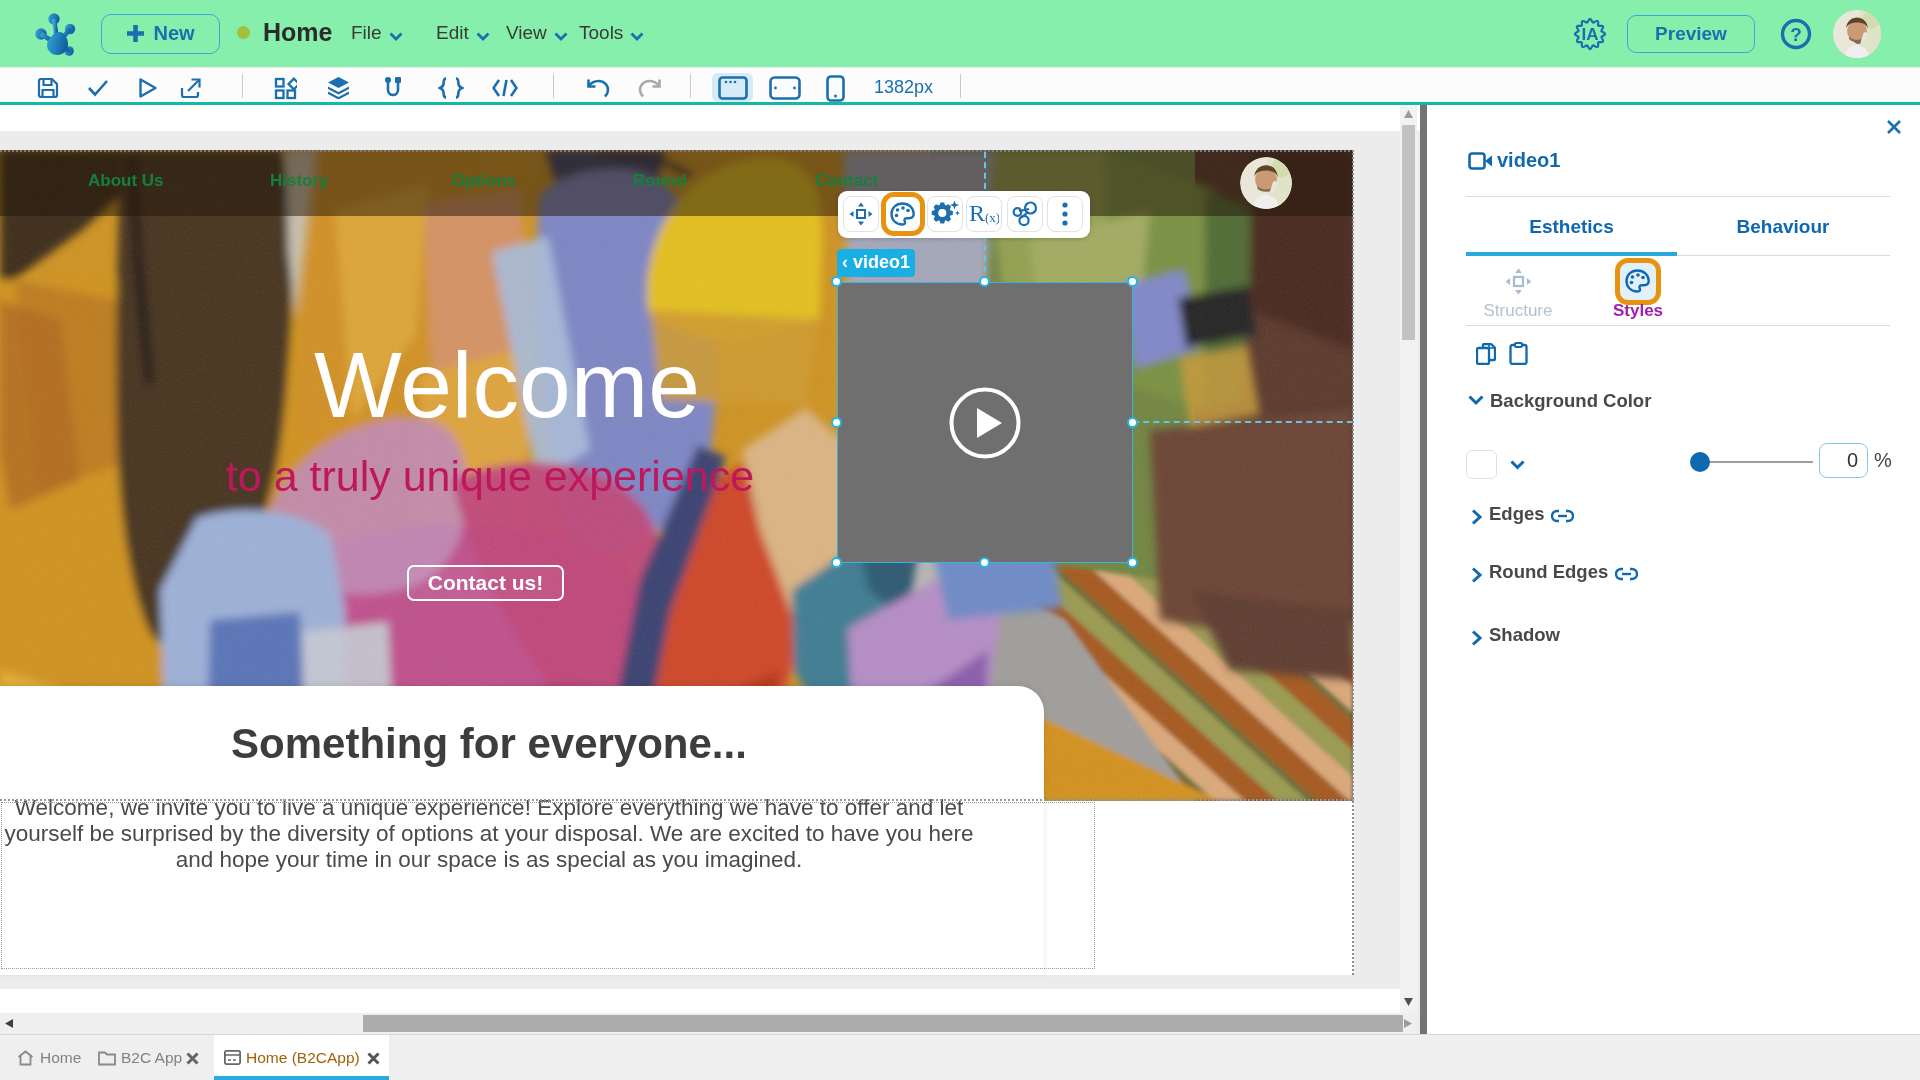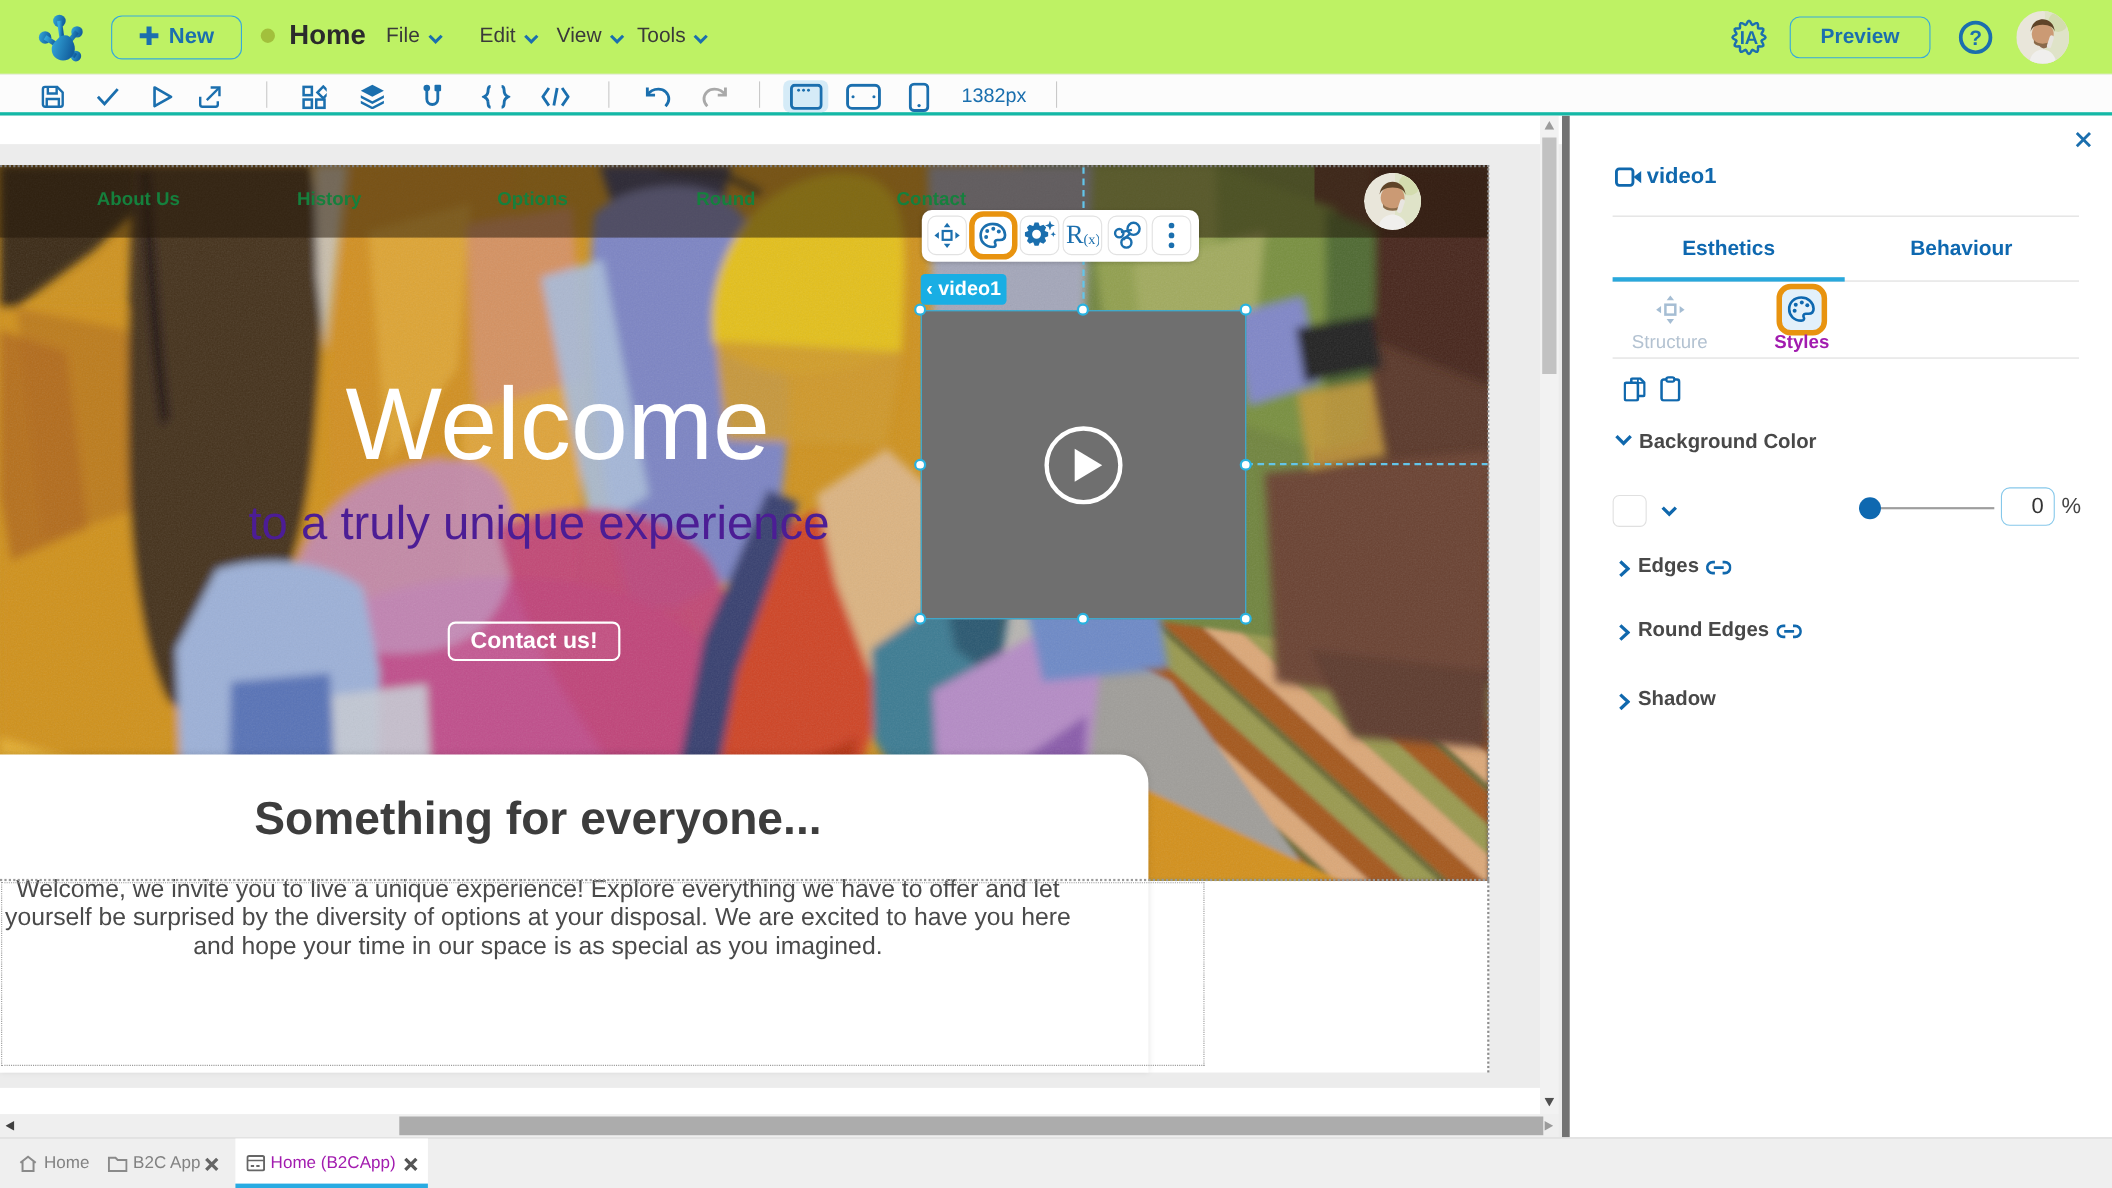--- a/index.html
+++ b/index.html
@@ -1,19 +1,19 @@
 <!DOCTYPE html>
 <html><head>
 <meta charset="utf-8">
 <style>
 *{margin:0;padding:0;box-sizing:border-box}
 html,body{width:1920px;height:1080px;overflow:hidden;font-family:"Liberation Sans",sans-serif;background:#fff}
 .abs{position:absolute}
 
-#topbar{position:absolute;left:0;top:0;width:1920px;height:68px;background:#bef264;border-bottom:1px solid #ececec;z-index:30}
+#topbar{position:absolute;left:0;top:0;width:1920px;height:68px;background:#86efac;border-bottom:1px solid #ececec;z-index:30}
 #newbtn{position:absolute;left:101px;top:14px;width:119px;height:40px;border:1.5px solid #36a9dc;border-radius:10px;color:#1b6fae;font-weight:bold;font-size:20px;text-align:center;line-height:37px}
 #homedot{position:absolute;left:237px;top:26px;width:13px;height:13px;border-radius:50%;background:#a2c03c}
 #hometitle{position:absolute;left:263px;top:18px;font-size:25px;font-weight:bold;color:#2b2b2b}
 .menu{position:absolute;top:22px;font-size:19px;color:#3a3a3a}
 .menu svg{margin-left:7px;vertical-align:-2px}
 #previewbtn{position:absolute;left:1627px;top:15px;width:128px;height:38px;border:1.5px solid #36a9dc;border-radius:9px;color:#1b6fae;font-weight:bold;font-size:19px;text-align:center;line-height:35px}
 
 #toolbar2{position:absolute;left:0;top:68px;width:1920px;height:37px;background:#fcfcfc;border-bottom:3px solid #14b8a6;z-index:30}
 .tico{position:absolute;top:7px}
 .tsep{position:absolute;top:6px;width:1px;height:24px;background:#c9c9c9}
@@ -24,21 +24,21 @@
 #cvwhite2{position:absolute;left:0;top:884px;width:1400px;height:24px;background:#fff}
 #page{position:absolute;left:0;top:45px;width:1354px;height:825px;background:#fff}
 .dotted-t{position:absolute;left:0;top:0;width:1354px;height:0;border-top:2px dotted #7d7d7d}
 .dotted-r{position:absolute;left:1352px;top:0;width:0;height:825px;border-left:2px dotted #8d8d8d}
 
 #hero{position:absolute;left:0;top:0px;width:1353px;height:651px;overflow:hidden}
 #navoverlay{position:absolute;left:0;top:0;width:1353px;height:66px;background:rgba(33,21,8,0.5)}
 .navlink{position:absolute;top:21px;color:#15803d;font-weight:bold;font-size:17px}
 #heroavatar{position:absolute;left:1240px;top:7px;width:52px;height:52px;border-radius:50%;overflow:hidden}
 #h1w{position:absolute;left:27px;top:189px;width:960px;text-align:center;color:#fff;font-size:93px;line-height:1}
-#h2w{position:absolute;left:0px;top:305px;width:980px;text-align:center;color:#4c1d95;font-size:43px;line-height:1}
+#h2w{position:absolute;left:0px;top:305px;width:980px;text-align:center;color:#be185d;font-size:43px;line-height:1}
 #ctabtn{position:absolute;left:407px;top:415px;width:157px;height:36px;border:2px solid #fff;border-radius:7px;background:rgba(255,255,255,0.06);color:#fff;font-weight:bold;font-size:21px;text-align:center;line-height:32px}
 
 #card{position:absolute;left:0;top:536px;width:1044px;height:289px;background:#fff;border-radius:0 26px 0 0;box-shadow:0 -1px 6px rgba(0,0,0,0.10)}
 #sh1{position:absolute;left:0;top:570px;width:978px;text-align:center;font-size:42px;font-weight:bold;color:#3d3d3d}
 #para{position:absolute;left:-11px;top:645px;width:1000px;text-align:center;font-size:22.5px;line-height:26px;color:#4a4a4a}
 #pararect{position:absolute;left:1px;top:652px;width:1094px;height:167px;border:1px dotted #9a9a9a}
 
 #vbox{position:absolute;left:837px;top:132px;width:296px;height:281px;background:#6f6f6f;border:1px solid #35b6e2}
 .hdl{position:absolute;width:11px;height:11px;border-radius:50%;background:#fff;border:2px solid #29b2e0;z-index:6}
 .dashv{position:absolute;border-left:2px dashed #63c5e9;width:0}
@@ -567,17 +567,17 @@
     </svg>
   <div class="btab" style="left:121px">B2C App</div>
   <svg class="abs" style="left:186px;top:17px" width="13" height="13" viewBox="0 0 13 13">
       <path d="M1.5 1.5 L11.5 11.5 M11.5 1.5 L1.5 11.5" stroke="#666" stroke-width="3"></path>
     </svg>
   <svg class="abs" style="left:224px;top:15px" width="17" height="15" viewBox="0 0 17 15">
       <rect x="0.9" y="0.9" width="15.2" height="13.2" rx="1.5" fill="none" stroke="#666" stroke-width="1.8"></rect>
       <path d="M1 5 H16" stroke="#666" stroke-width="1.5"></path>
       <path d="M4 10 H7 M9 10 H12" stroke="#666" stroke-width="1.7"></path>
     </svg>
-  <div class="btab" style="left:246px;color:#a21caf">Home (B2CApp)</div>
+  <div class="btab" style="left:246px;color:#a16207">Home (B2CApp)</div>
   <svg class="abs" style="left:367px;top:17px" width="13" height="13" viewBox="0 0 13 13">
       <path d="M1.5 1.5 L11.5 11.5 M11.5 1.5 L1.5 11.5" stroke="#555" stroke-width="3"></path>
     </svg>
 </div>
 
 </body></html>

